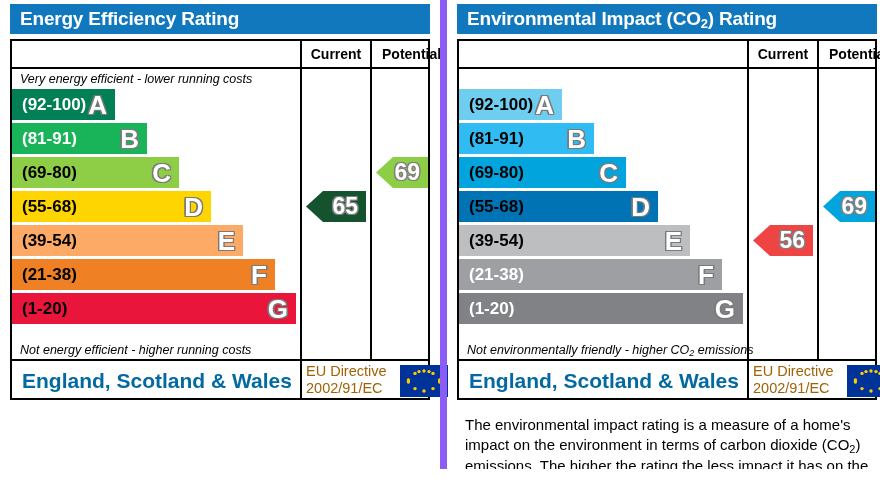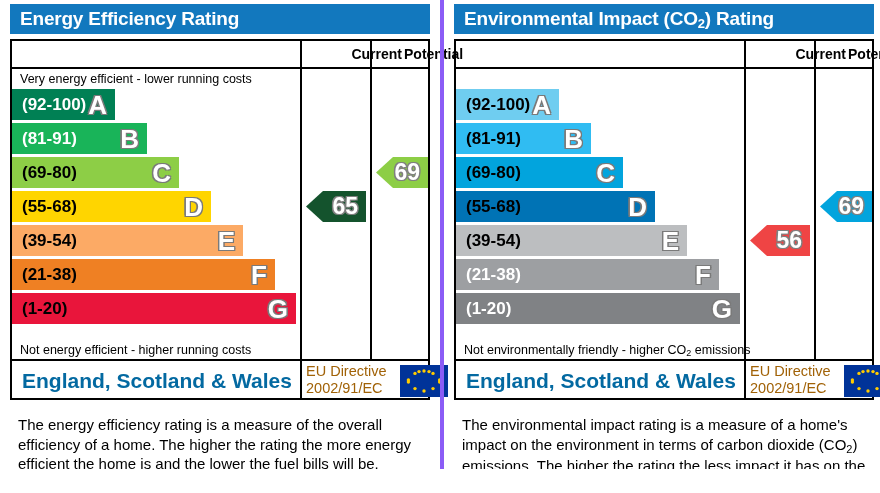--- a/index.html
+++ b/index.html
@@ -20,21 +20,21 @@
     overflow: hidden;
   }
   .chart-panel {
     position: absolute;
     top: 0;
     width: 440px;
     height: 493px;
     box-sizing: border-box;
   }
   .chart-panel.left  { left: 0; }
-  .chart-panel.right { left: 440px; border-left: 4px solid #8b5cf6; }
+  .chart-panel.right { left: 440px; border-left: 7px solid #8b5cf6; }
 
   
   .title-bar {
     position: absolute;
     left: 10px;
     top: 4px;
     width: 420px;
     height: 30px;
     background: #1278BE;
     color: #ffffff;
@@ -80,35 +80,35 @@
     width: 100%;
     height: 28px;
     border-bottom: 2px solid #000000;
     box-sizing: border-box;
   }
   .hdr-cell {
     position: absolute;
     top: 0;
     height: 26px;
     line-height: 26px;
-    text-align: right;
+    text-align: center;
     font-size: 14px;
     font-weight: bold;
     color: #000000;
-    margin-left: 32px;
   }
   .hdr-cell.current   { left: 290px; width: 68px; }
-  .hdr-cell.potential { left: 360px; width: 58px; }
+  .hdr-cell.potential { left: 360px; width: 58px; padding-left: 10px; }
 
   
   .caption {
     position: absolute;
     left: 8px;
     width: 278px;
     font-size: 12.5px;
+    font-style: italic;
     color: #000000;
     white-space: nowrap;
   }
   .caption.top    { top: 30px; height: 17px; line-height: 17px; }
   .caption.bottom { top: 301px; height: 17px; line-height: 17px; }
   .caption sub {
     font-size: 9px;
     vertical-align: baseline;
     position: relative;
     top: 2px;
@@ -341,23 +341,20 @@
               <circle cx="8.4" cy="15" r="1.7"></circle>
               <circle cx="15" cy="8.4" r="1.7"></circle>
               <circle cx="29" cy="6.6" r="1.7"></circle>
               <circle cx="19" cy="6.6" r="1.7"></circle>
             </g>
           </svg>
         </div>
       </div>
     </div>
 
-    <div class="blurb">
-      <span>The energy efficiency rating is a measure of the overall efficiency of a home. The higher the rating the more energy efficient the home is and the lower the fuel bills will be.</span>
-    </div>
   </div>
 
   <div class="chart-panel right">
 
     <div class="title-bar">
       <span>Environmental Impact (CO</span><sub>2</sub><span>) Rating</span>
     </div>
 
     <div class="grid">
 

